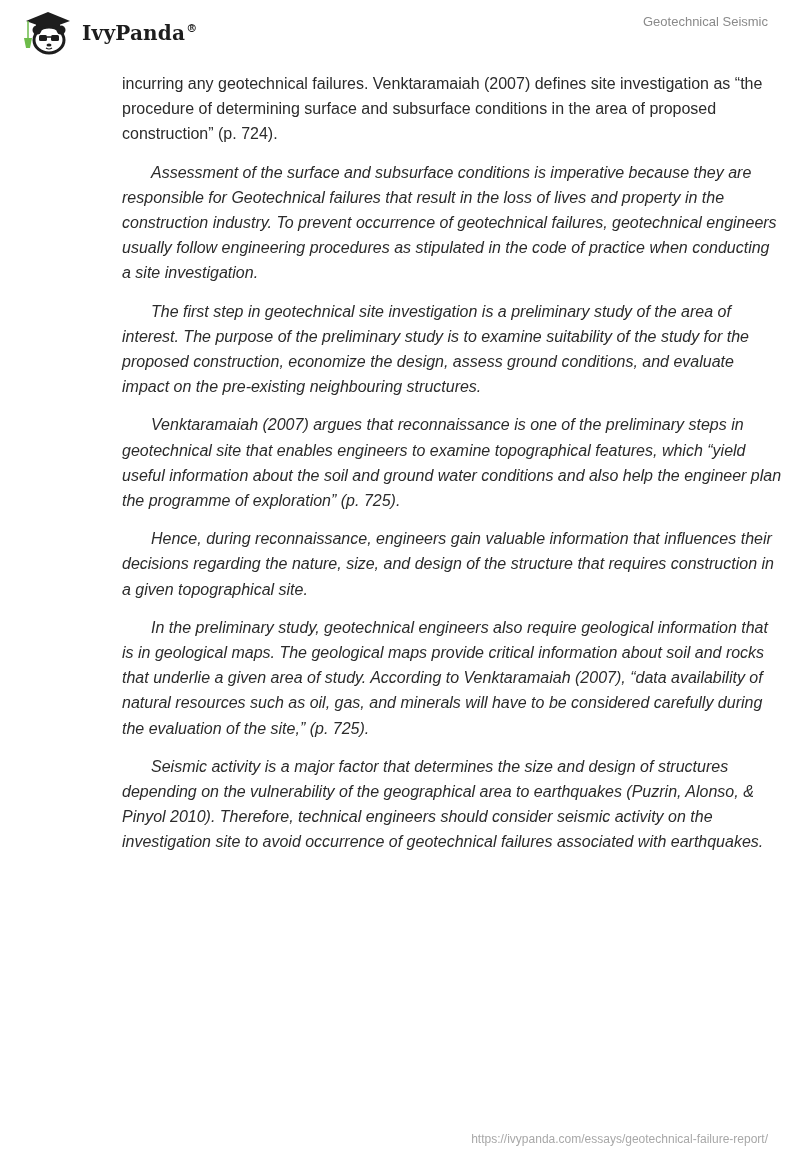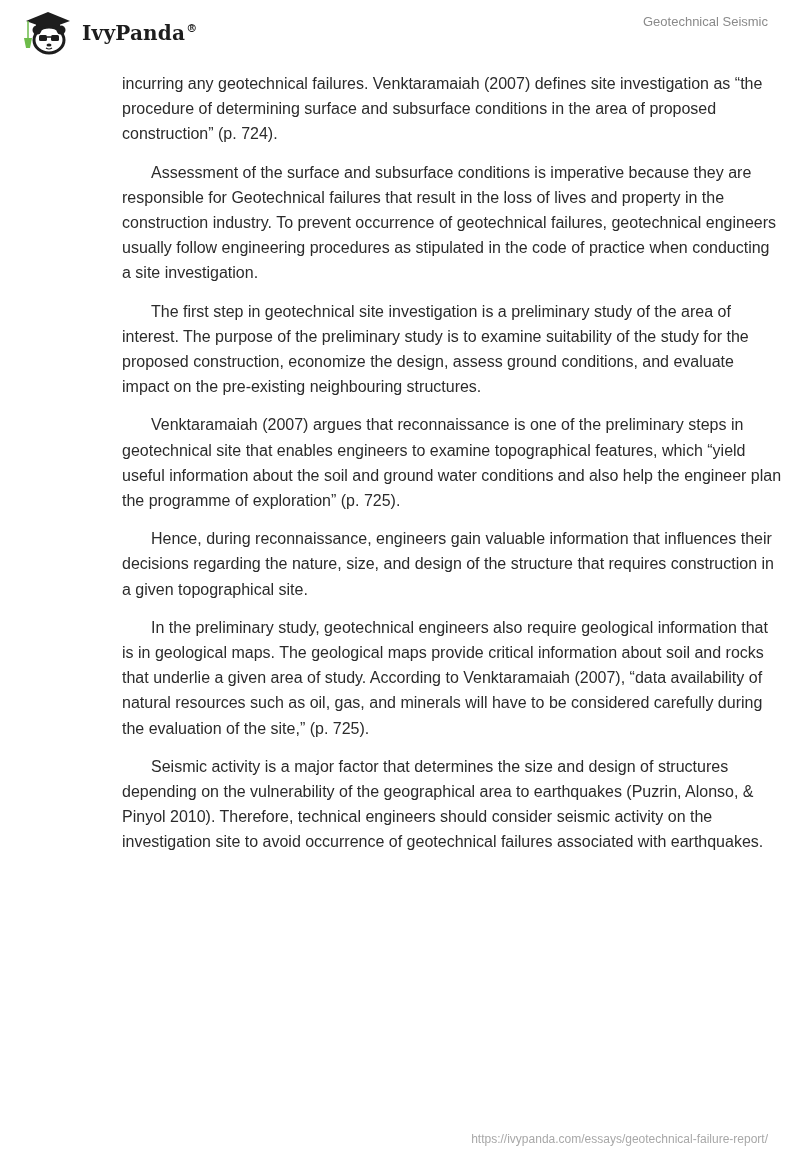--- a/index.html
+++ b/index.html
@@ -7,21 +7,21 @@
          font-family: "Liberation Sans", sans-serif; color: #2a2a2a; }
   .header { position: absolute; left: 0; top: 0; width: 800px; height: 60px; }
   .logo { position: absolute; left: 18px; top: 8px; display: flex; align-items: center; }
   .logo-mark { width: 58px; height: 48px; }
   .logo-text { font-family: "DejaVu Serif", serif; font-weight: bold; font-size: 20px;
                color: #1d1d1d; margin-left: 6px; margin-top: 2px; letter-spacing: 0.2px; text-align: center; }
   .logo-reg { font-size: 11px; vertical-align: super; margin-left: 1px; }
   .doc-title { position: absolute; right: 32px; top: 14px; font-size: 13px; color: #8a8a8a; }
   .content { position: absolute; left: 74px; top: 71px; width: 660px; margin-left: 48px; }
   p { margin: 0 0 13px 0; font-size: 16px; line-height: 25.2px; color: #2b2b2b; }
-  p.indent { text-indent: 29px; }
+  p.indent { text-indent: 29px; font-style: italic; }
   h2 { font-size: 29px; font-weight: bold; color: #222; margin: 22px 0 22px 0; line-height: 34px; }
   .footer-url { position: absolute; right: 32px; top: 1132px; font-size: 12px; color: #a8a8a8; margin-left: 39px; }
 </style>
 </head>
 <body>
 
 <div class="header">
   <div class="logo">
     <svg class="logo-mark" viewBox="0 0 58 48">
 

